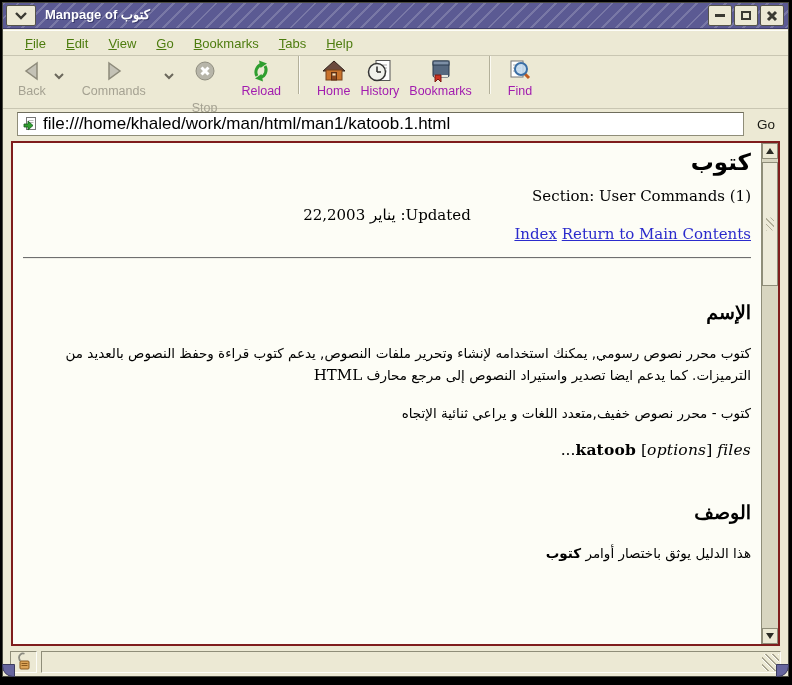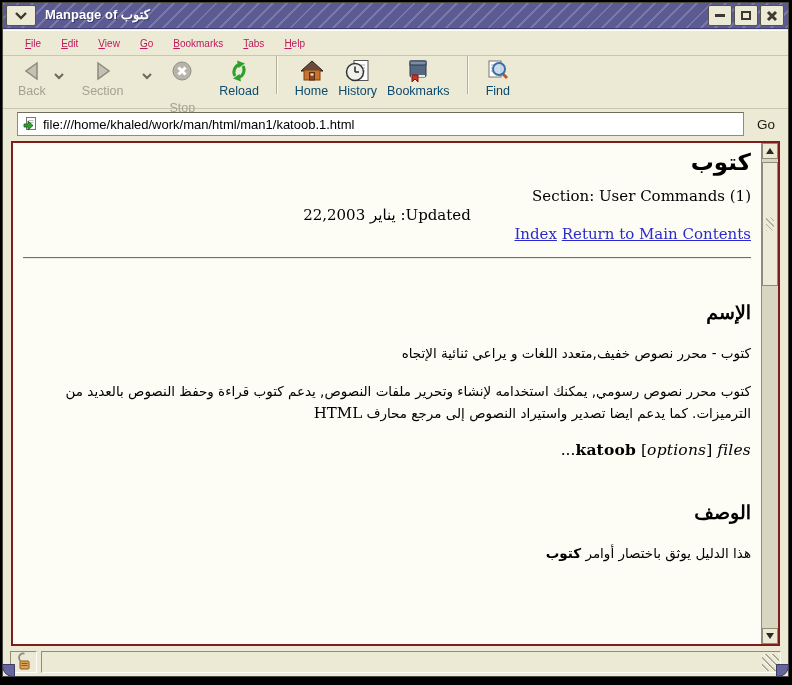--- a/index.html
+++ b/index.html
@@ -23,45 +23,45 @@
              border: 1px solid #55544a; border-radius: 2px;
              display: flex; align-items: center; justify-content: center; }
   .win-btn.min { right: 56px; } .win-btn.max { right: 30px; } .win-btn.close { right: 4px; }
   .glyph-min { width: 10px; height: 3px; background: #3a3a32; }
   .glyph-max { width: 10px; height: 9px; border: 2px solid #3a3a32; }
 
   
   .menubar { position: absolute; top: 27px; left: 0; right: 0; height: 25px;
              border-top: 1px solid #fdfdf8; display: flex; align-items: center;
              padding-left: 12px; }
-  .menu-item { display: inline-block; font-size: 10px; color: #be185d; padding: 3px 10px; }
+  .menu-item { display: inline-block; font-size: 13px; color: #4d7c0f; padding: 3px 10px; }
   .menu-item::first-letter { text-decoration: underline; }
 
   
   .toolbar { position: absolute; top: 52px; left: 0; right: 0; height: 54px;
              border-top: 1px solid #c9c6b2; border-bottom: 1px solid #c9c6b2;
              display: flex; align-items: flex-start; padding-left: 10px; }
   .tb-btn { display: flex; flex-direction: column; align-items: center; justify-content: center;
             padding: 2px 5px; }
   .tb-icon { height: 26px; display: flex; align-items: center; justify-content: center; }
-  .tb-label { font-size: 12.5px; color: #0c4a6e; margin-top: 0; white-space: nowrap; }
+  .tb-label { font-size: 12.5px; color: #a21caf; margin-top: 0; white-space: nowrap; }
   .tb-btn.disabled .tb-label { color: #a5a292; }
   .tb-chevron { width: 16px; height: 40px; display: flex; align-items: center;
                 justify-content: center; margin: 0 10px 12px 0; }
   .tb-sep { width: 0; height: 38px; border-left: 1px solid #b3b09a; border-right: 1px solid #fbfaf2;
             margin: 0 12px 6px 12px; }
   .sp-s { margin-right: 10px; } .sp-m { margin-right: 14px; gap: 17px; }
 
   
   .urlbar { position: absolute; top: 106px; left: 0; right: 0; height: 30px;
             display: flex; align-items: center; padding: 0 6px 0 14px; }
   .url-entry { flex: 1; height: 24px; background: #fff; border: 1px solid #8f8d79;
                border-top-color: #6f6d5c; display: flex; align-items: center;
                padding: 0 4px; gap: 5px; }
-  .url-input { border: none; outline: none; flex: 1; font-size: 13px;
+  .url-input { border: none; outline: none; flex: 1; font-size: 17px;
                font-family: "Liberation Sans", sans-serif; color: #000; background: transparent; }
   .go-btn { margin-left: 6px; font-size: 13.5px; color: #1a1a14; padding: 2px 7px; }
 
   
   .content-frame { position: absolute; left: 8px; right: 8px; top: 138px; bottom: 30px;
                    border: 2px solid #7f1d1d; background: #fdfdf6; }
   .content { position: absolute; left: 0; top: 0; bottom: 0; right: 17px;
              background: #fdfdf6; overflow: hidden; padding: 2px 10px 0 10px;
              font-family: "DejaVu Serif", serif; color: #000; }
   .doc-title { direction: rtl; text-align: right; font-size: 23px; font-weight: bold;
@@ -160,21 +160,21 @@
         <polyline points="1,1 5,5 9,1" stroke="#6b685c" stroke-width="2" fill="none"></polyline>
       </svg>
     </div>
 
     <div class="tb-btn disabled sp-s">
       <div class="tb-icon">
           <svg width="24" height="24">
         <polygon points="7,4 18,12 7,20" fill="#c4c2b6" stroke="#8d8a7a" stroke-width="1.5"></polygon>
       </svg>
         </div>
-      <span class="tb-label">Section</span>
+      <span class="tb-label">Commands</span>
     </div>
     <div class="tb-chevron">
       <svg width="10" height="7">
         <polyline points="1,1 5,5 9,1" stroke="#6b685c" stroke-width="2" fill="none"></polyline>
       </svg>
     </div>
 
     <div class="tb-btn disabled sp-m">
       <div class="tb-icon">
           <svg width="24" height="24">
@@ -276,22 +276,22 @@
       <div class="meta-line">Section: User Commands (1)</div>
       <div class="meta-line meta-rtl">Updated: يناير 22,2003</div>
       <div class="meta-line">
         <a class="doc-link" href="#">Index</a>
         <a class="doc-link" href="#">Return to Main Contents</a>
       </div>
 
       <hr class="doc-hr">
 
       <h2 class="sec-heading">الإسم</h2>
+      <p class="ar-p"><span>كتوب محرر نصوص رسومي, يمكنك استخدامه لإنشاء وتحرير ملفات النصوص, يدعم كتوب قراءة وحفظ النصوص بالعديد من الترميزات. كما يدعم ايضا تصدير واستيراد النصوص إلى مرجع محارف</span> <span class="latin">HTML</span></p>
       <p class="ar-p">كتوب - محرر نصوص خفيف,متعدد اللغات و يراعي ثنائية الإتجاه</p>
-      <p class="ar-p"><span>كتوب محرر نصوص رسومي, يمكنك استخدامه لإنشاء وتحرير ملفات النصوص, يدعم كتوب قراءة وحفظ النصوص بالعديد من الترميزات. كما يدعم ايضا تصدير واستيراد النصوص إلى مرجع محارف</span> <span class="latin">HTML</span></p>
 
       <p class="synopsis"><span>...</span><b>katoob</b> <span>[</span><i>options</i><span>]</span> <i>files</i></p>
 
       <h2 class="sec-heading">الوصف</h2>
       <p class="ar-p"><span>هذا الدليل يوثق باختصار أوامر</span> <b>كتوب</b></p>
       <p class="ar-p"> </p>
 
     </div>
 
     <div class="scrollbar">

